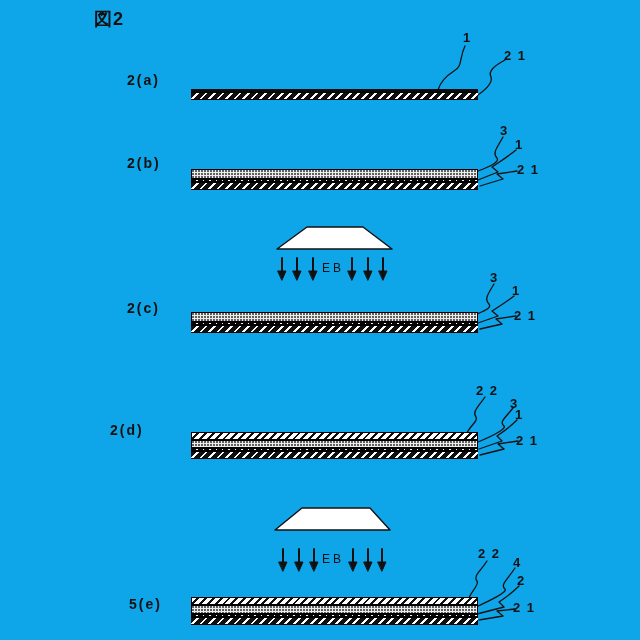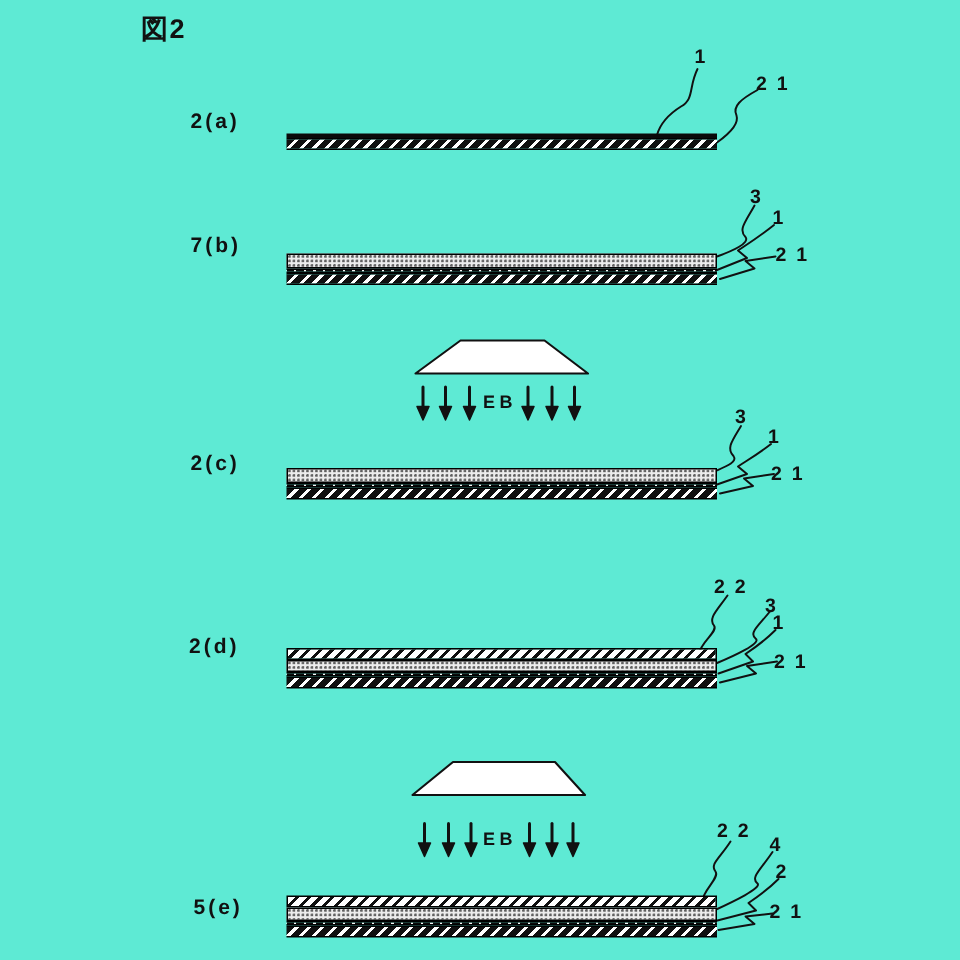--- a/index.html
+++ b/index.html
@@ -1,31 +1,31 @@
 <!DOCTYPE html>
 <html><head>
 <meta charset="utf-8">
 <style>
   html,body{margin:0;padding:0;background:#fff;}
   .page{
-    position:relative;width:640px;height:640px;background:#5eead4;overflow:hidden;
+    position:relative;width:640px;height:640px;background:#0ea5e9;overflow:hidden;
     font-family:"Liberation Sans", sans-serif;color:#111;
   }
   .overlay{position:absolute;left:0;top:0;width:640px;height:640px;}
   .title{
     position:absolute;left:94px;top:7px;font-size:18px;font-weight:700;letter-spacing:1px;
   }
   .lbl{
     position:absolute;font-size:14px;font-weight:700;letter-spacing:2px;white-space:nowrap;
   }
   .callout{
     position:absolute;font-size:13px;font-weight:700;letter-spacing:1.5px;white-space:nowrap;
   }
   .eb{
-    position:absolute;font-size:12px;font-weight:700;letter-spacing:3px;white-space:nowrap;
+    position:absolute;font-size:12px;font-weight:400;letter-spacing:3px;white-space:nowrap;
   }
   .layer{position:absolute;left:191px;width:287px;box-sizing:border-box;}
   .hatch21{
     background:repeating-linear-gradient(135deg,#101010 0 4px,#ffffff 4px 6px);
     border-top:1px solid #000;border-bottom:1px solid #000;
   }
   .hatch22{
     background:repeating-linear-gradient(135deg,#ffffff 0 3.5px,#101010 3.5px 5.5px);
     border-top:1.5px solid #000;border-bottom:1.5px solid #000;
     border-left:1px solid #000;border-right:1px solid #000;
@@ -111,21 +111,21 @@
 
   <div>
     <div class="lbl" style="left:127px;top:72px">2(a)</div>
     <div class="layer solid" style="top:89px;height:3px"></div>
     <div class="layer hatch21" style="top:92px;height:8px"></div>
     <div class="callout" style="left:463px;top:30px">1</div>
     <div class="callout" style="left:504px;top:48px">2 1</div>
   </div>
 
   <div>
-    <div class="lbl" style="left:127px;top:155px">7(b)</div>
+    <div class="lbl" style="left:127px;top:155px">2(b)</div>
     <div class="layer stipple" style="top:169px;height:10px"></div>
     <div class="layer thin" style="top:179px;height:3px"></div>
     <div class="layer hatch21" style="top:182px;height:8px"></div>
     <div class="callout" style="left:500px;top:123px">3</div>
     <div class="callout" style="left:515px;top:137px">1</div>
     <div class="callout" style="left:517px;top:162px">2 1</div>
   </div>
 
   <div class="eb" style="left:322px;top:261px">EB</div>
 
@@ -133,21 +133,21 @@
     <div class="lbl" style="left:127px;top:300px">2(c)</div>
     <div class="layer stipple" style="top:312px;height:10px"></div>
     <div class="layer thin" style="top:322px;height:3px"></div>
     <div class="layer hatch21" style="top:325px;height:8px"></div>
     <div class="callout" style="left:490px;top:270px">3</div>
     <div class="callout" style="left:512px;top:283px">1</div>
     <div class="callout" style="left:514px;top:308px">2 1</div>
   </div>
 
   <div>
-    <div class="lbl" style="left:126px;top:422px">2(d)</div>
+    <div class="lbl" style="left:110px;top:422px">2(d)</div>
     <div class="layer hatch22" style="top:432px;height:8px"></div>
     <div class="layer stipple" style="top:440px;height:8px"></div>
     <div class="layer thin" style="top:448px;height:3px"></div>
     <div class="layer hatch21" style="top:451px;height:8px"></div>
     <div class="callout" style="left:476px;top:383px">2 2</div>
     <div class="callout" style="left:510px;top:396px">3</div>
     <div class="callout" style="left:515px;top:407px">1</div>
     <div class="callout" style="left:516px;top:433px">2 1</div>
   </div>
 

